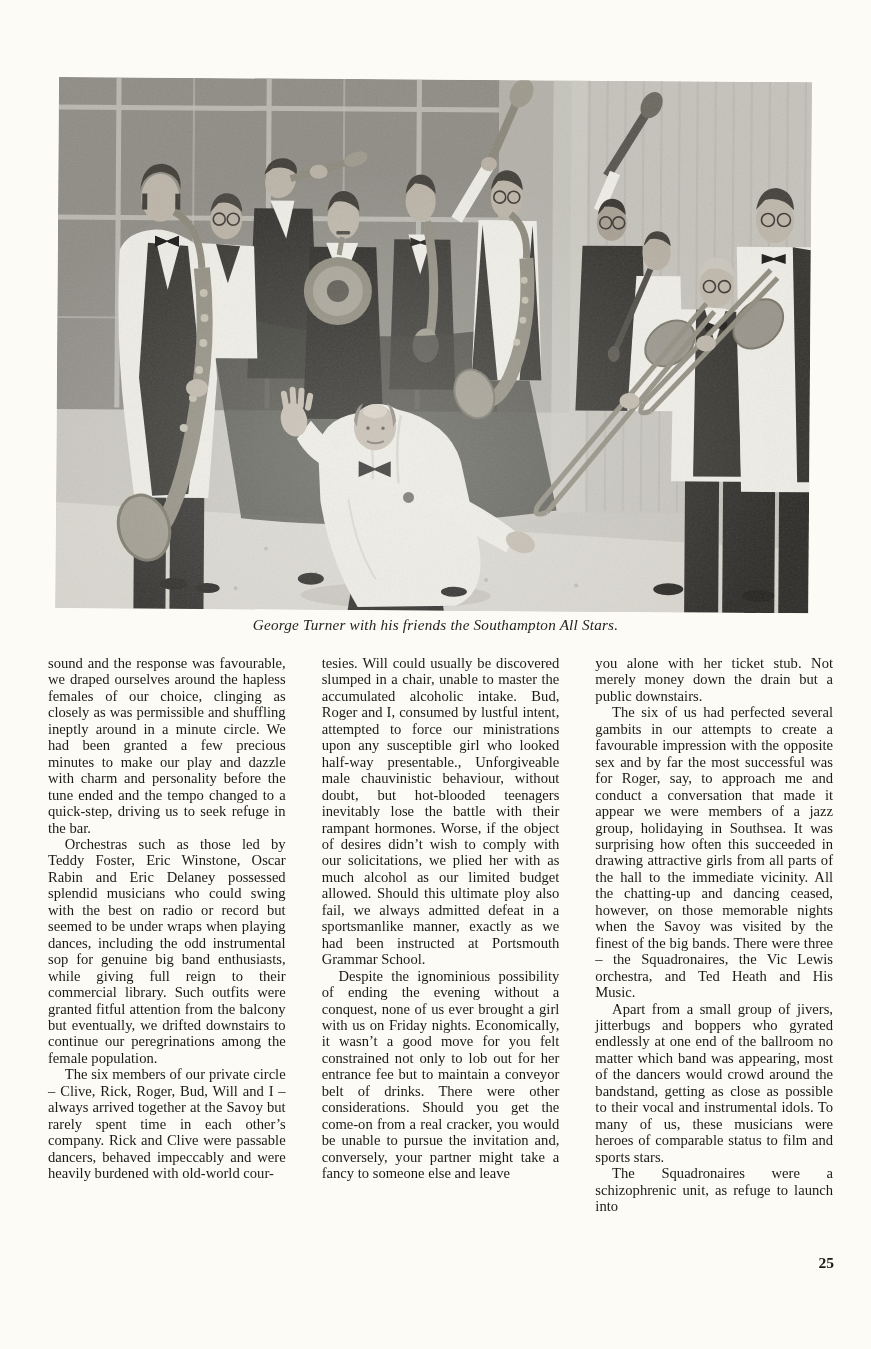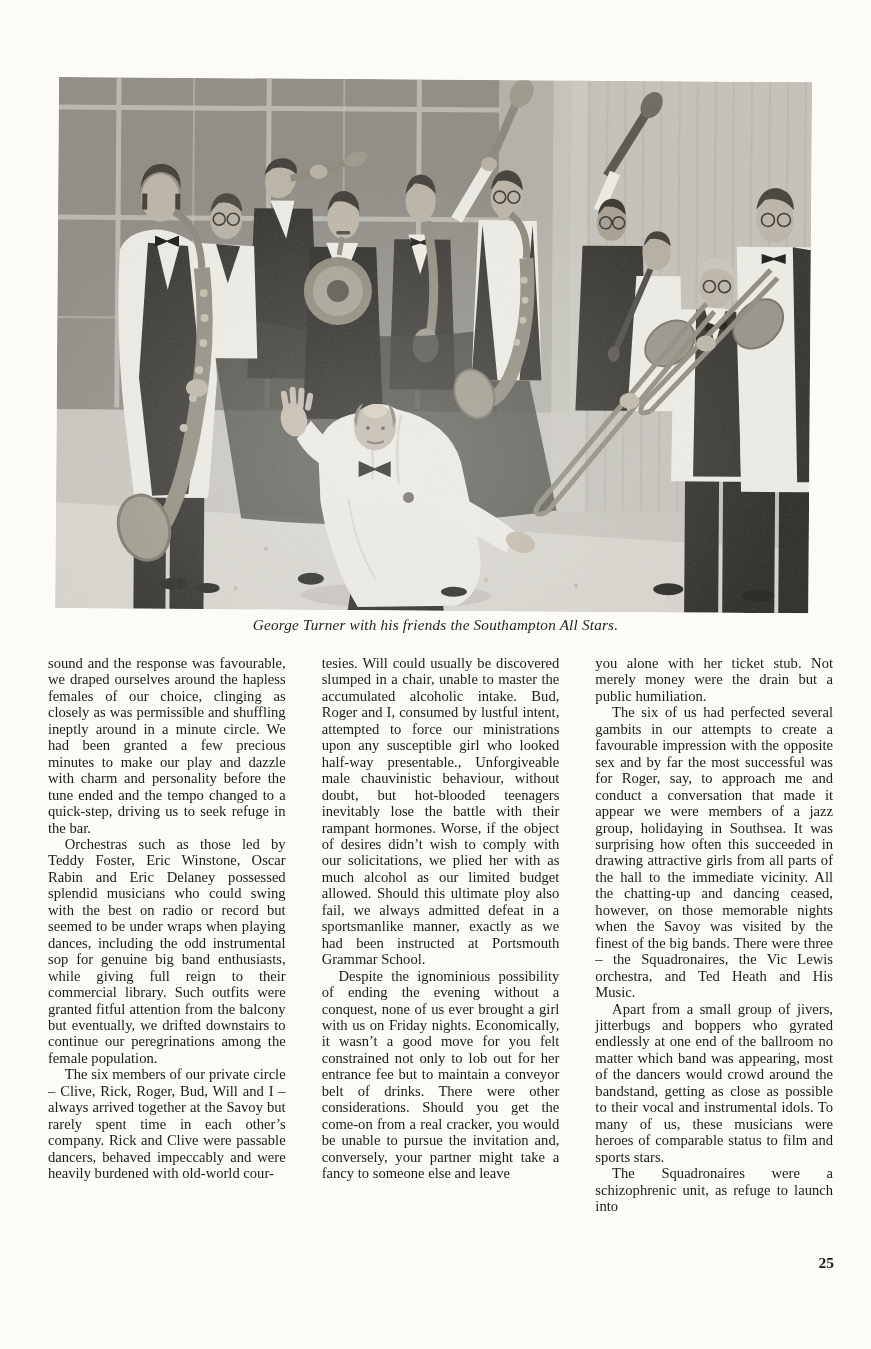--- a/index.html
+++ b/index.html
@@ -296,21 +296,21 @@
     <div class="col">
         <p>sound and the response was favourable, we draped ourselves around the hapless females of our choice, clinging as closely as was permissible and shuffling ineptly around in a minute circle. We had been granted a few precious minutes to make our play and dazzle with charm and personality before the tune ended and the tempo changed to a quick-step, driving us to seek refuge in the bar.</p>
         <p>Orchestras such as those led by Teddy Foster, Eric Winstone, Oscar Rabin and Eric Delaney possessed splendid musicians who could swing with the best on radio or record but seemed to be under wraps when playing dances, including the odd instrumental sop for genuine big band enthusiasts, while giving full reign to their commercial library. Such outfits were granted fitful attention from the balcony but eventually, we drifted downstairs to continue our peregrinations among the female population.</p>
         <p>The six members of our private circle – Clive, Rick, Roger, Bud, Will and I – always arrived together at the Savoy but rarely spent time in each other’s company. Rick and Clive were passable dancers, behaved impeccably and were heavily burdened with old-world cour-</p>
       </div>
     <div class="col">
         <p>tesies. Will could usually be discovered slumped in a chair, unable to master the accumulated alcoholic intake. Bud, Roger and I, consumed by lustful intent, attempted to force our ministrations upon any susceptible girl who looked half-way presentable., Unforgiveable male chauvinistic behaviour, without doubt, but hot-blooded teenagers inevitably lose the battle with their rampant hormones. Worse, if the object of desires didn’t wish to comply with our solicitations, we plied her with as much alcohol as our limited budget allowed. Should this ultimate ploy also fail, we always admitted defeat in a sportsmanlike manner, exactly as we had been instructed at Portsmouth Grammar School.</p>
         <p>Despite the ignominious possibility of ending the evening without a conquest, none of us ever brought a girl with us on Friday nights. Economically, it wasn’t a good move for you felt constrained not only to lob out for her entrance fee but to maintain a conveyor belt of drinks. There were other considerations. Should you get the come-on from a real cracker, you would be unable to pursue the invitation and, conversely, your partner might take a fancy to someone else and leave</p>
       </div>
     <div class="col">
-        <p>you alone with her ticket stub. Not merely money were the drain but a public humiliation.</p>
+        <p>you alone with her ticket stub. Not merely money down the drain but a public downstairs.</p>
         <p>The six of us had perfected several gambits in our attempts to create a favourable impression with the opposite sex and by far the most successful was for Roger, say, to approach me and conduct a conversation that made it appear we were members of a jazz group, holidaying in Southsea. It was surprising how often this succeeded in drawing attractive girls from all parts of the hall to the immediate vicinity. All the chatting-up and dancing ceased, however, on those memorable nights when the Savoy was visited by the finest of the big bands. There were three – the Squadronaires, the Vic Lewis orchestra, and Ted Heath and His Music.</p>
         <p>Apart from a small group of jivers, jitterbugs and boppers who gyrated endlessly at one end of the ballroom no matter which band was appearing, most of the dancers would crowd around the bandstand, getting as close as possible to their vocal and instrumental idols. To many of us, these musicians were heroes of comparable status to film and sports stars.</p>
         <p>The Squadronaires were a schizophrenic unit, as refuge to launch into</p>
       </div>
   </div>
 
   <div class="pageno">25</div>
 
 </div>
 

